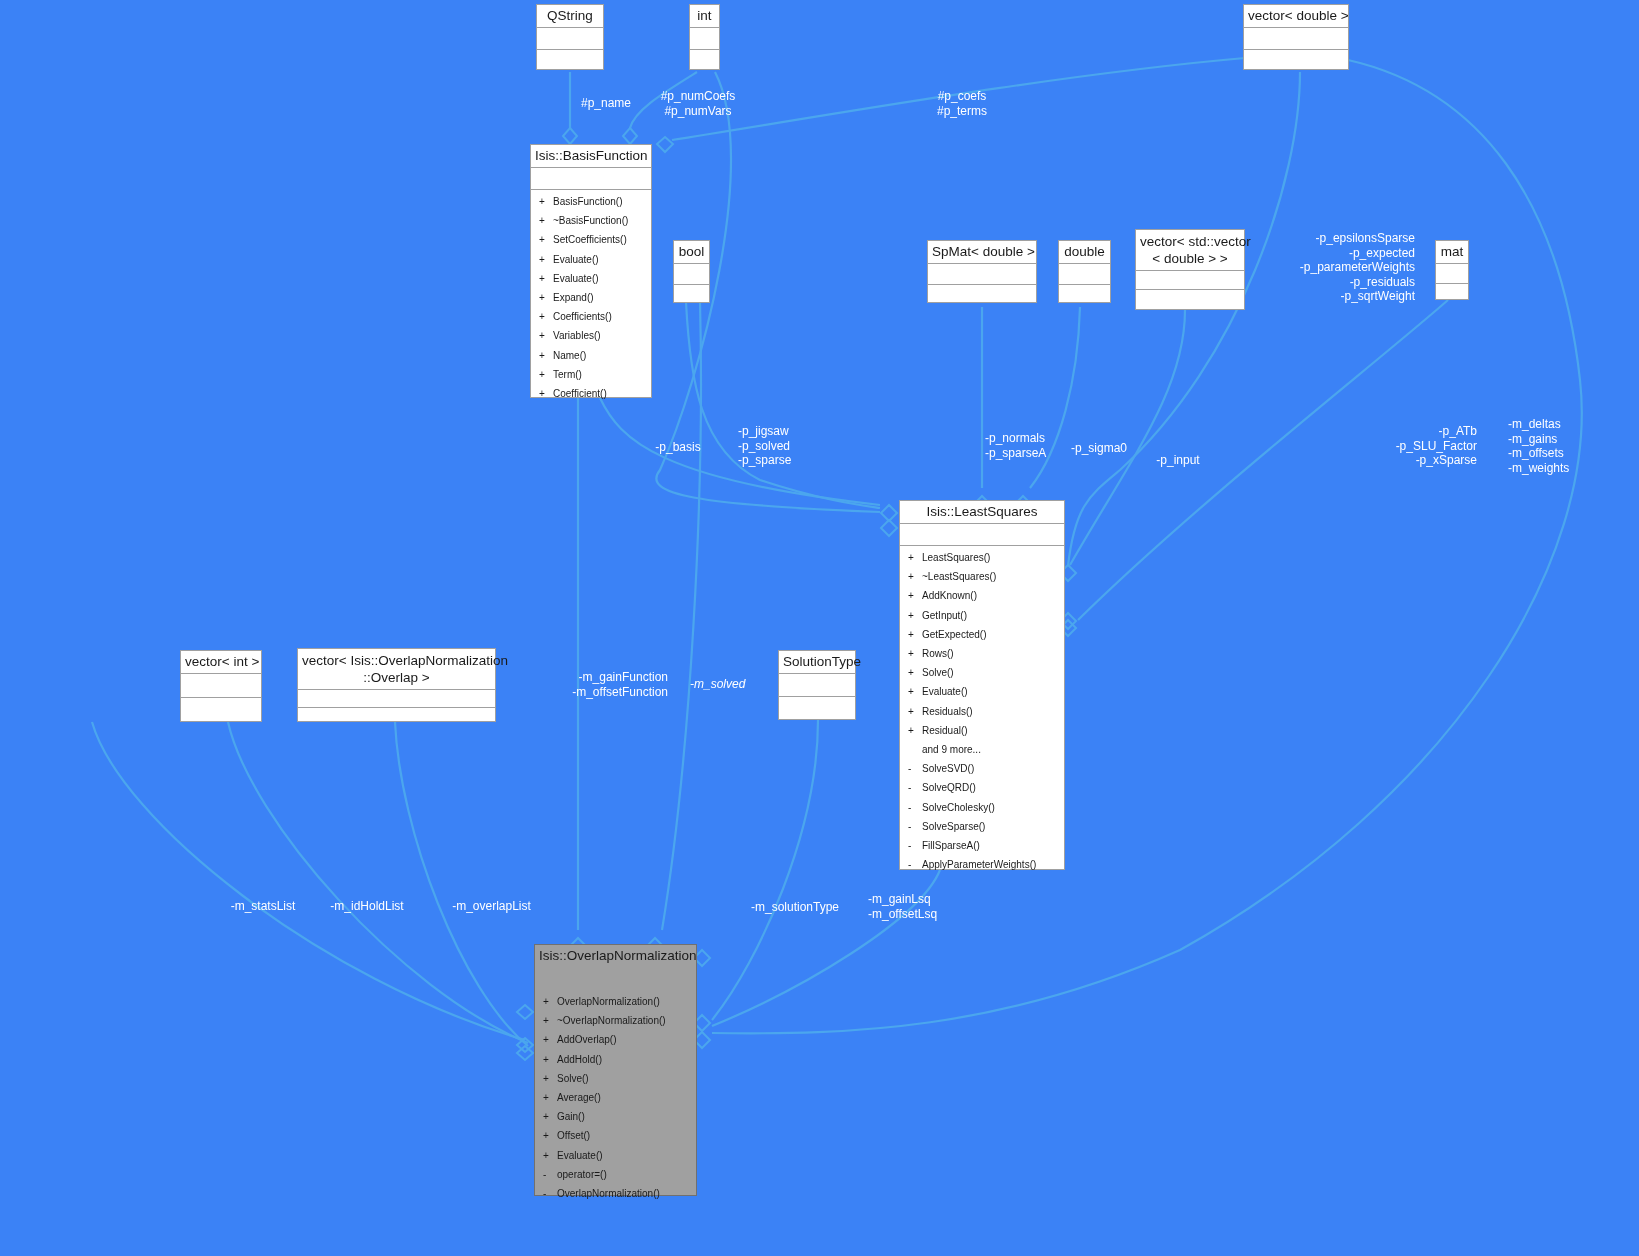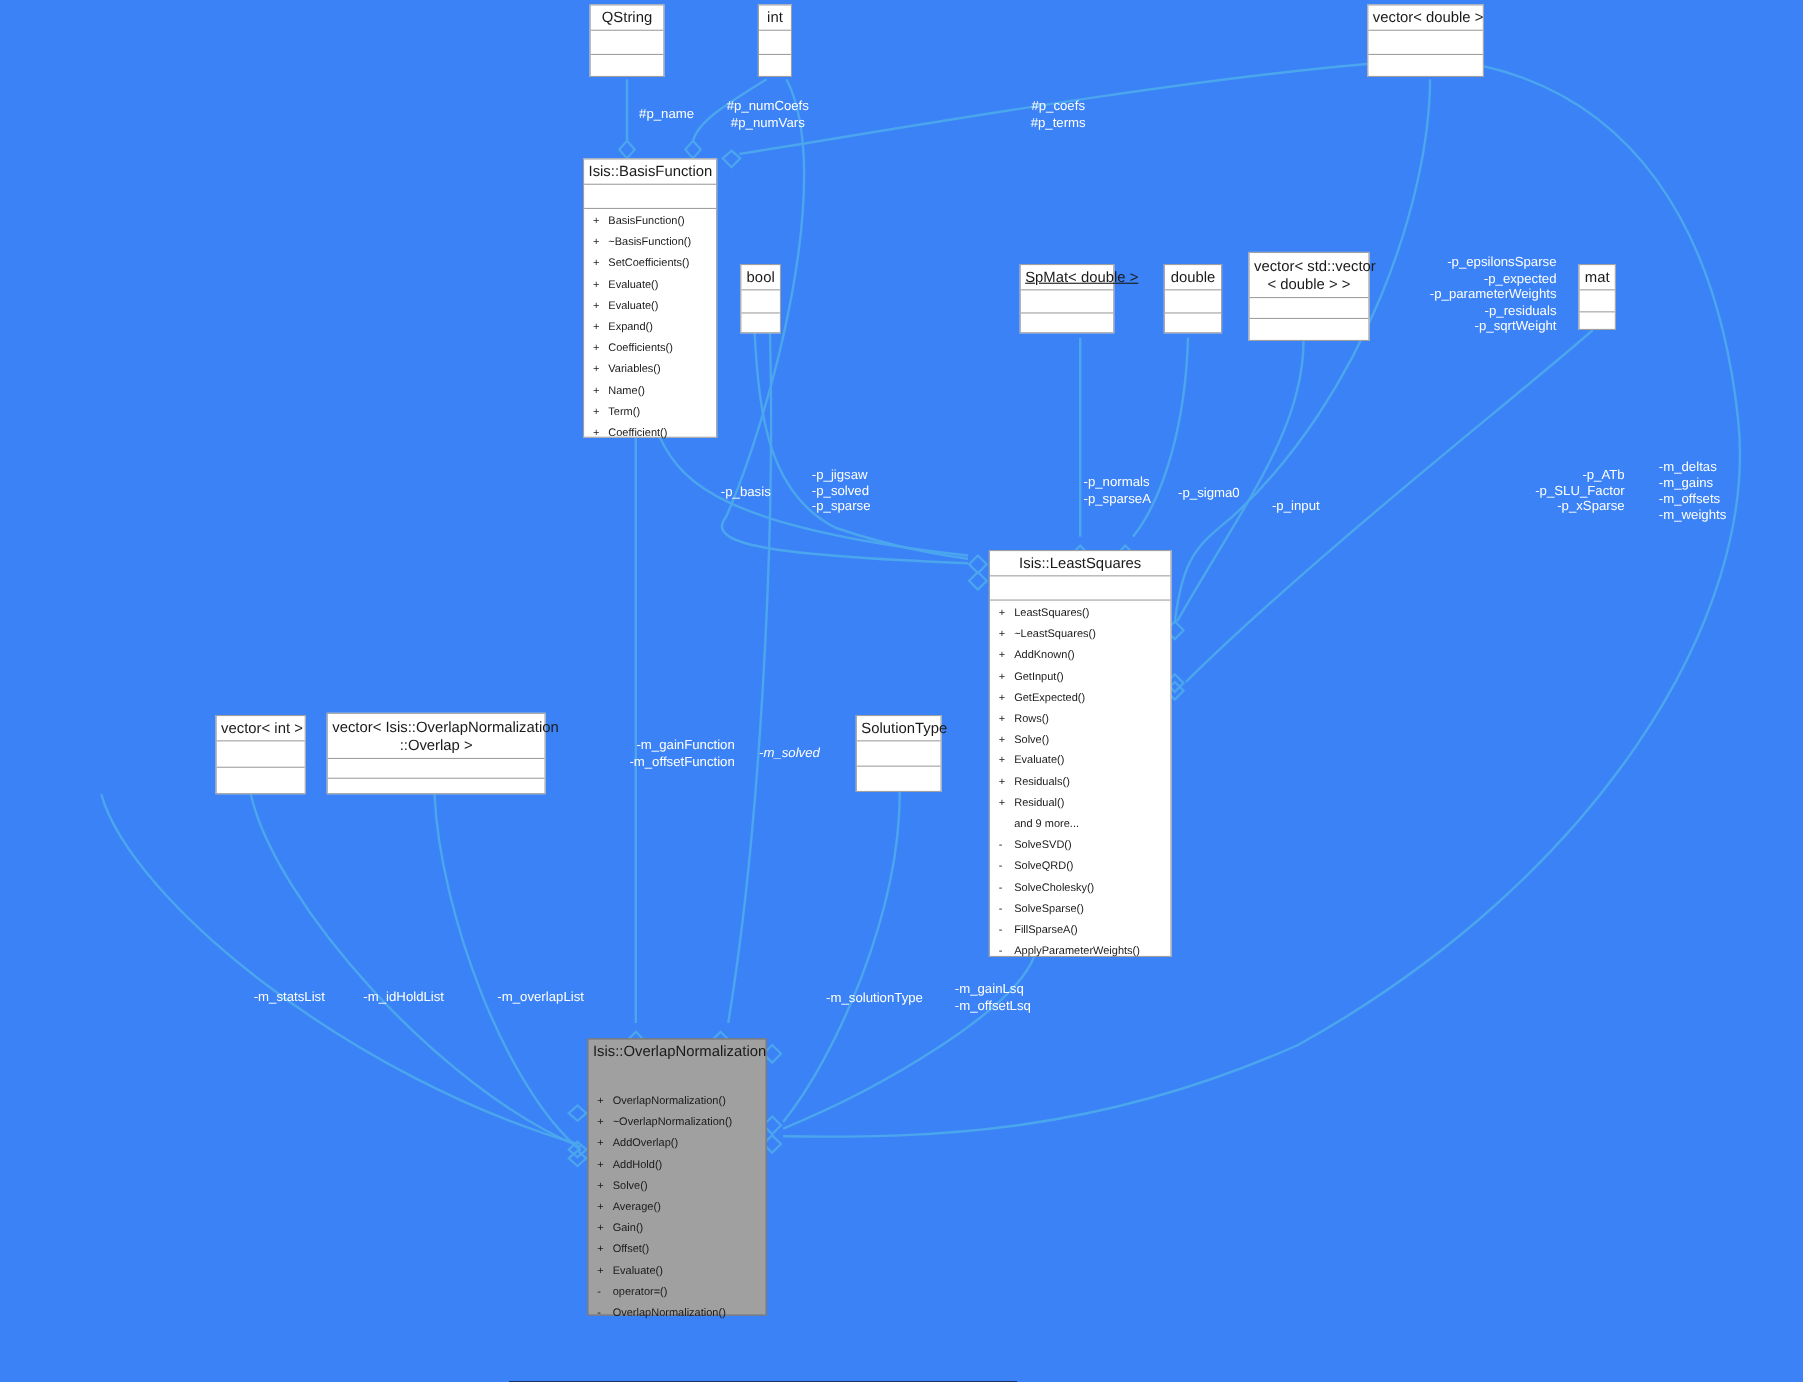--- a/index.html
+++ b/index.html
@@ -155,21 +155,21 @@
     <div class="attrs" style="height:22px"></div>
     <div class="methods" style="height:20px"></div>
   </div>
 
   <div class="node" style="left:673px; top:240px; width:37px; height:63px;">
     <div class="title">bool</div>
     <div class="attrs" style="height:21px"></div>
     <div class="methods" style="height:19px"></div>
   </div>
 
-  <div class="node" style="left:927px; top:240px; width:86px; height:63px;text-decoration:underline;">
+  <div class="node" style="left:927px; top:240px; width:110px; height:63px;">
     <div class="title">SpMat&lt; double &gt;</div>
     <div class="attrs" style="height:21px"></div>
     <div class="methods" style="height:19px"></div>
   </div>
 
   <div class="node" style="left:1058px; top:240px; width:53px; height:63px;">
     <div class="title">double</div>
     <div class="attrs" style="height:21px"></div>
     <div class="methods" style="height:19px"></div>
   </div>
@@ -187,21 +187,21 @@
     <div class="methods" style="height:18px"></div>
   </div>
 
   <div class="node" style="left:778px; top:650px; width:78px; height:70px;">
     <div class="title">SolutionType</div>
     <div class="attrs" style="height:23px"></div>
     <div class="methods" style="height:21px"></div>
   </div>
 
 
-  <div class="node" style="left:196px; top:650px; width:82px; height:72px;">
+  <div class="node" style="left:180px; top:650px; width:82px; height:72px;">
     <div class="title">vector&lt; int &gt;</div>
     <div class="attrs" style="height:24px"></div>
     <div class="methods" style="height:21px"></div>
   </div>
 
   <div class="node" style="left:297px; top:648px; width:199px; height:74px;">
     <div class="title" style="line-height:17px">vector&lt; Isis::OverlapNormalization
 ::Overlap &gt;</div>
     <div class="attrs" style="height:18px"></div>
     <div class="methods" style="height:18px"></div>

